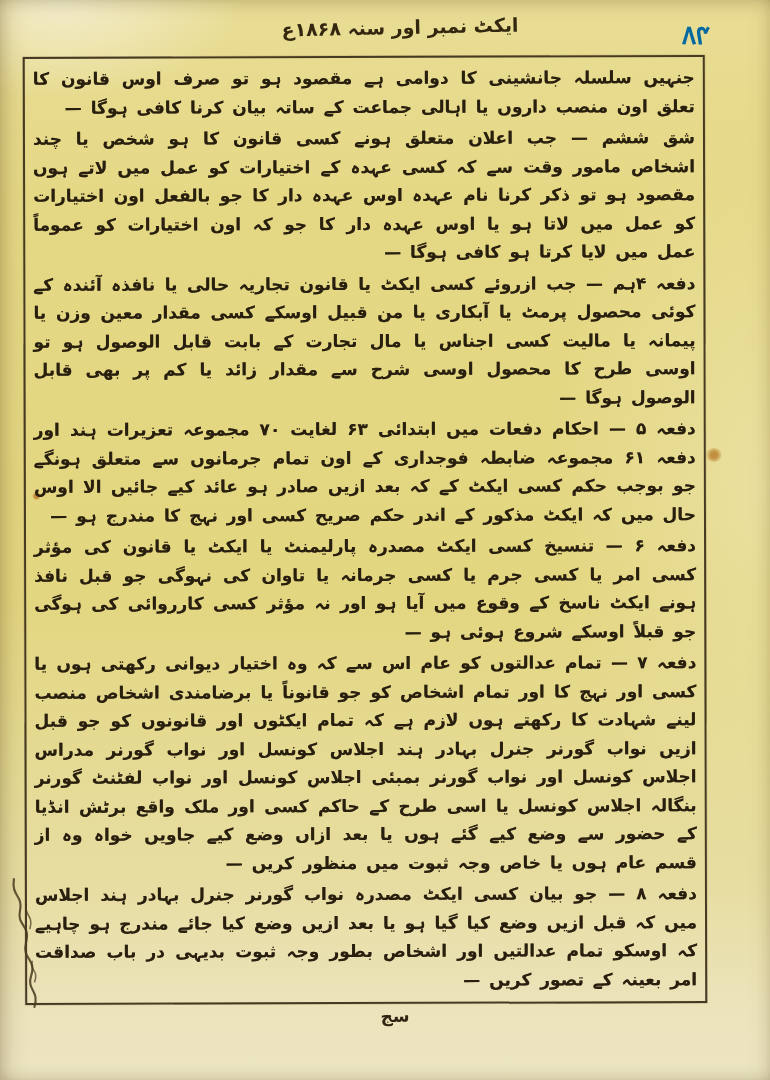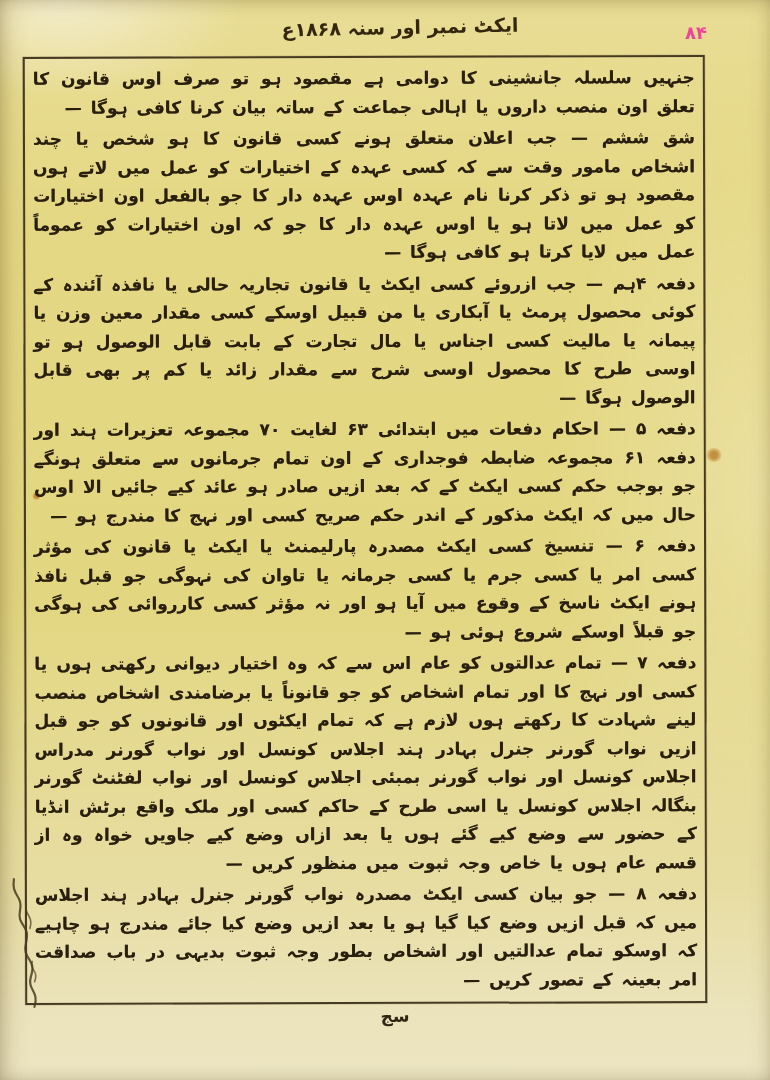--- a/index.html
+++ b/index.html
@@ -22,21 +22,21 @@
     background:radial-gradient(circle, rgba(186,130,48,.85) 0 30%, rgba(186,130,48,.25) 65%, transparent 75%); filter:blur(.6px); }
   .stain.s2{ left:32px; top:492px; width:9px; height:8px;
     background:radial-gradient(circle, rgba(190,120,40,.8) 0 35%, transparent 75%); filter:blur(.5px); }
 
   .running-header{
     position:absolute; top:16px; left:255px; width:290px; text-align:center;
     font-size:19px; font-weight:bold; color:#33270f; transform:rotate(-1.2deg);
   }
   .page-number{
     position:absolute; top:22px; left:666px; width:60px; text-align:center;
-    font-size:18px; font-weight:bold; color:#ec4899;
+    font-size:24px; font-weight:bold; color:#0369a1;font-family:Liberation Serif, serif;
   }
 
   .frame{
     position:absolute; left:24px; top:56px; width:682px; height:948px;
     border:2.5px solid #473a22;
     transform:rotate(-0.15deg);
     padding:6px 8px 4px 8px;
     overflow:hidden;
     box-shadow:0 0 0 .5px rgba(71,58,34,.25);
   }

